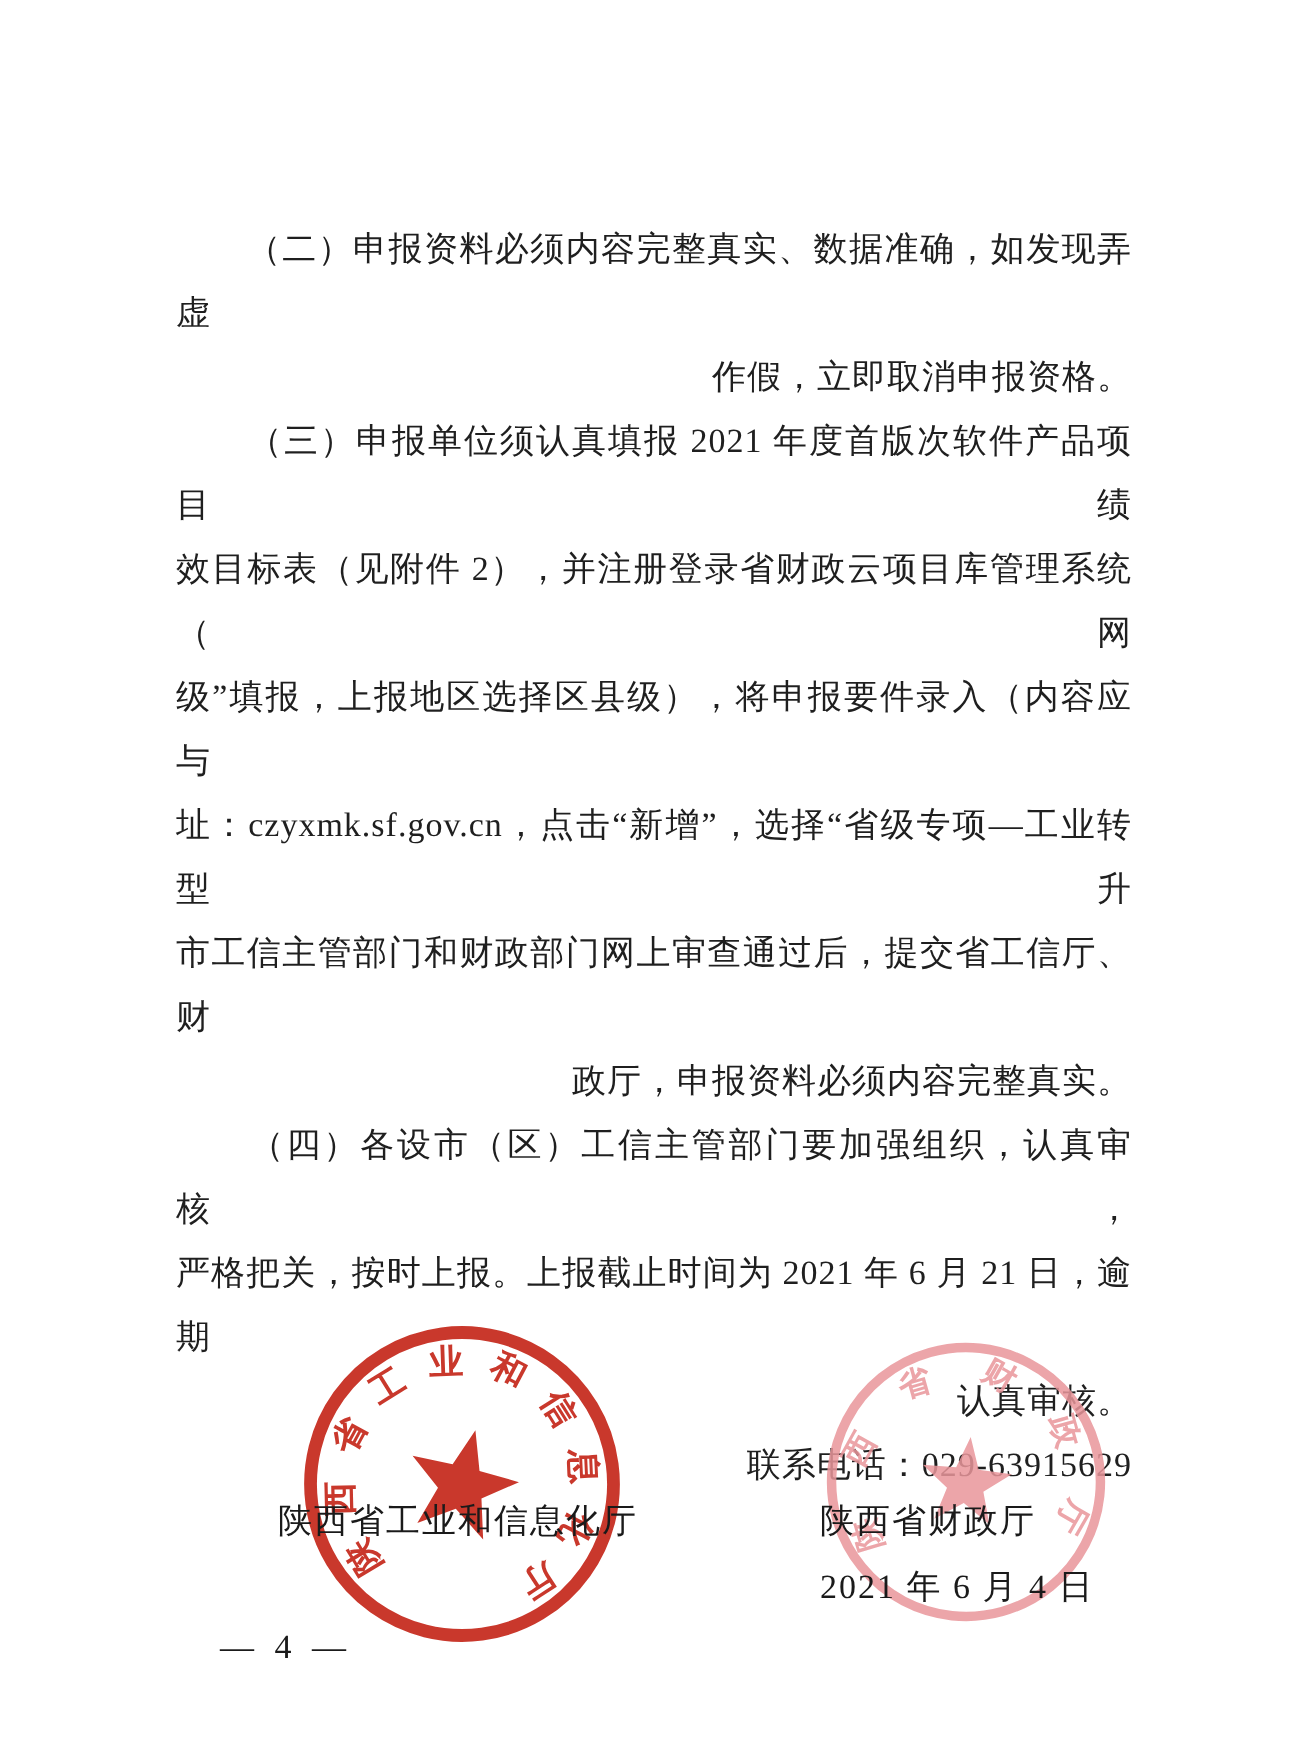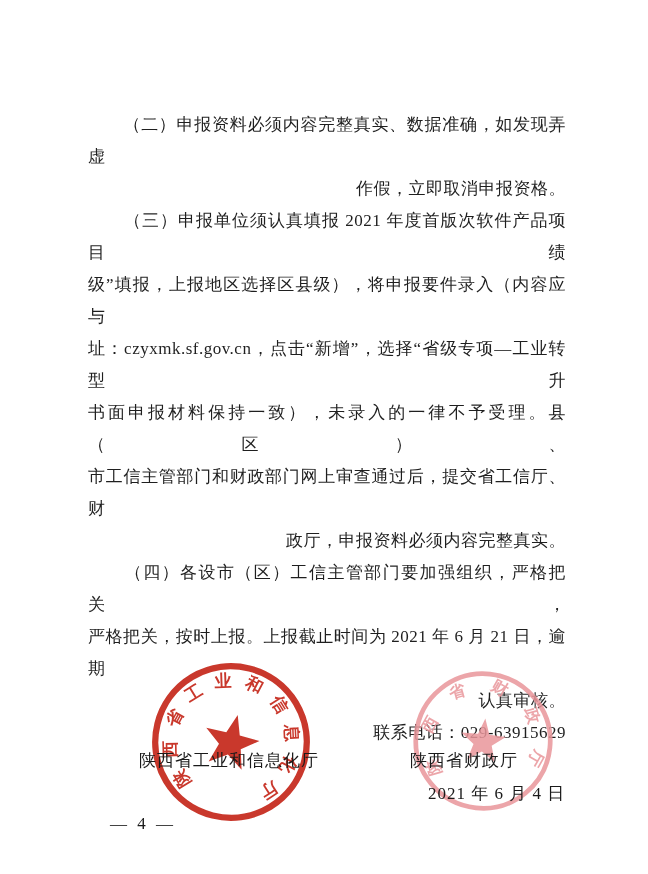--- a/index.html
+++ b/index.html
@@ -47,46 +47,46 @@
   .sig {
     position: absolute;
     font-size: 17px;
     letter-spacing: 1px;
     color: #1a1a1a;
     z-index: 3;
     white-space: nowrap;
   }
   .sig-left-name  { left: 139px; top: 749px; }
   .sig-right-name { left: 410px; top: 749px; }
-  .sig-date       { left: 428px; top: 782px; }
+  .sig-date       { left: 410px; top: 782px; }
   .page-number {
     position: absolute;
     left: 110px; top: 814px;
     font-size: 17px;
     letter-spacing: 3px;
     color: #1a1a1a;
     white-space: nowrap;
   }
 </style>
 </head>
 <body>
 
 <div class="page">
 
   <div class="body-text">
 
   <div class="line fill">　　（二）申报资料必须内容完整真实、数据准确，如发现弄虚</div>
       <div class="line">作假，立即取消申报资格。</div>
       <div class="line fill">　　（三）申报单位须认真填报 2021 年度首版次软件产品项目绩</div>
+      <div class="line fill">效目标表（见附件 2），并注册登录省财政云项目库管理系统（网</div>
       <div class="line fill">级”填报，上报地区选择区县级），将申报要件录入（内容应与</div>
       <div class="line fill">址：czyxmk.sf.gov.cn，点击“新增”，选择“省级专项—工业转型升</div>
-      <div class="line fill">书面申报材料保持一致），未录入的一律不予受理。县（区）、</div>
       <div class="line fill">市工信主管部门和财政部门网上审查通过后，提交省工信厅、财</div>
       <div class="line">政厅，申报资料必须内容完整真实。</div>
-      <div class="line fill">　　（四）各设市（区）工信主管部门要加强组织，严格把关，</div>
+      <div class="line fill">　　（四）各设市（区）工信主管部门要加强组织，认真审核，</div>
       <div class="line fill">严格把关，按时上报。上报截止时间为 2021 年 6 月 21 日，逾期</div>
       <div class="line">认真审核。</div>
       <div class="line">　　联系电话：029-63915629</div>
       <div class="line blank"></div>
     </div>
 
   <svg class="seal seal-left" viewBox="0 0 150 150">
     <circle cx="75" cy="75" r="71" fill="none" stroke-width="6" stroke="#c5281b"></circle>
     <polygon points="75,49 81.5,67.1 100.7,67.7 85.5,79.4 90.9,97.8 75,87 59.1,97.8 64.5,79.4 49.3,67.7 68.5,67.1" fill="#c5281b"></polygon>
     <defs>

